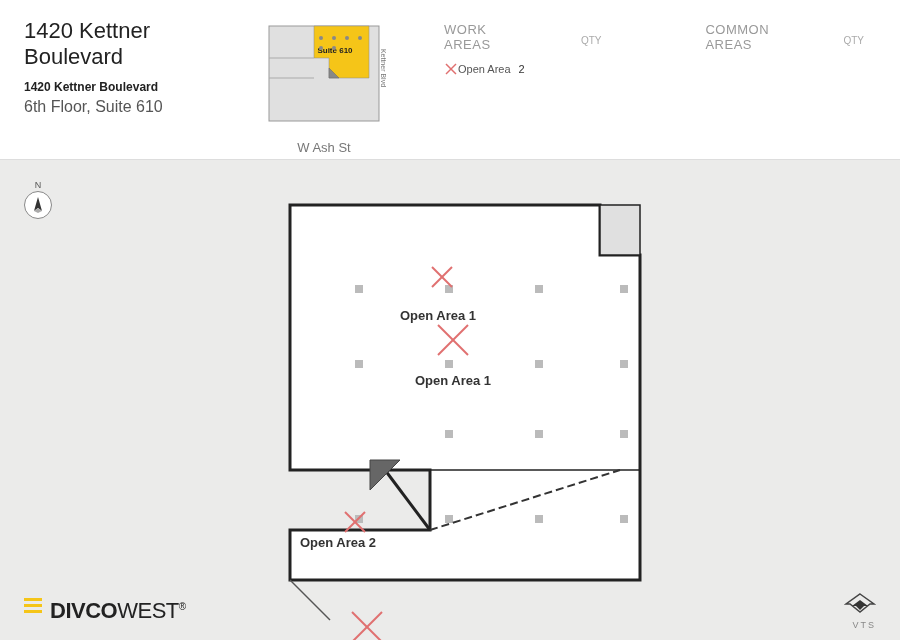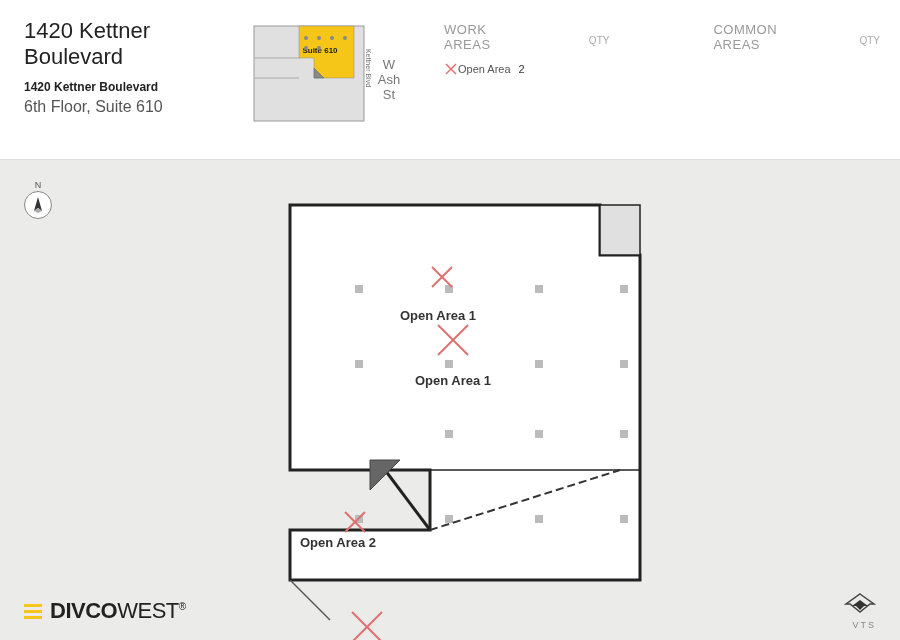--- a/index.html
+++ b/index.html
@@ -14,21 +14,21 @@
 
     
     .header {
       position: absolute;
       top: 0; left: 0; right: 0;
       height: 160px;
       background: #fff;
       border-bottom: 1px solid #ddd;
       display: flex;
       align-items: flex-start;
-      padding: 18px 20px 0 24px;
+      padding: 18px 36px 0 24px;
     }
 
     .header-left {
       flex: 0 0 220px;
     }
 
     .main-title {
       font-size: 22px;
       font-weight: 400;
       color: #222;
@@ -44,21 +44,21 @@
     .sub-info {
       font-size: 16px;
       color: #555;
       line-height: 1.6;
     }
 
     
     .thumbnail-area {
       flex: 0 0 160px;
       display: flex;
-      flex-direction: row;
+      flex-direction: column;
       align-items: center;
       margin-top: 0;
       position: relative;
     }
 
     .thumbnail-map {
       width: 130px;
       height: 120px;
       position: relative;
     }
@@ -169,21 +169,21 @@
       width: 100%;
       height: 100%;
     }
 
     
     .logo-area {
       position: absolute;
       bottom: 16px;
       left: 24px;
       display: flex;
-      align-items: center;
+      align-items: flex-start;
       gap: 0;
     }
 
     .logo-bars {
       display: flex;
       flex-direction: column;
       gap: 3px;
       margin-right: 8px;
     }
 

